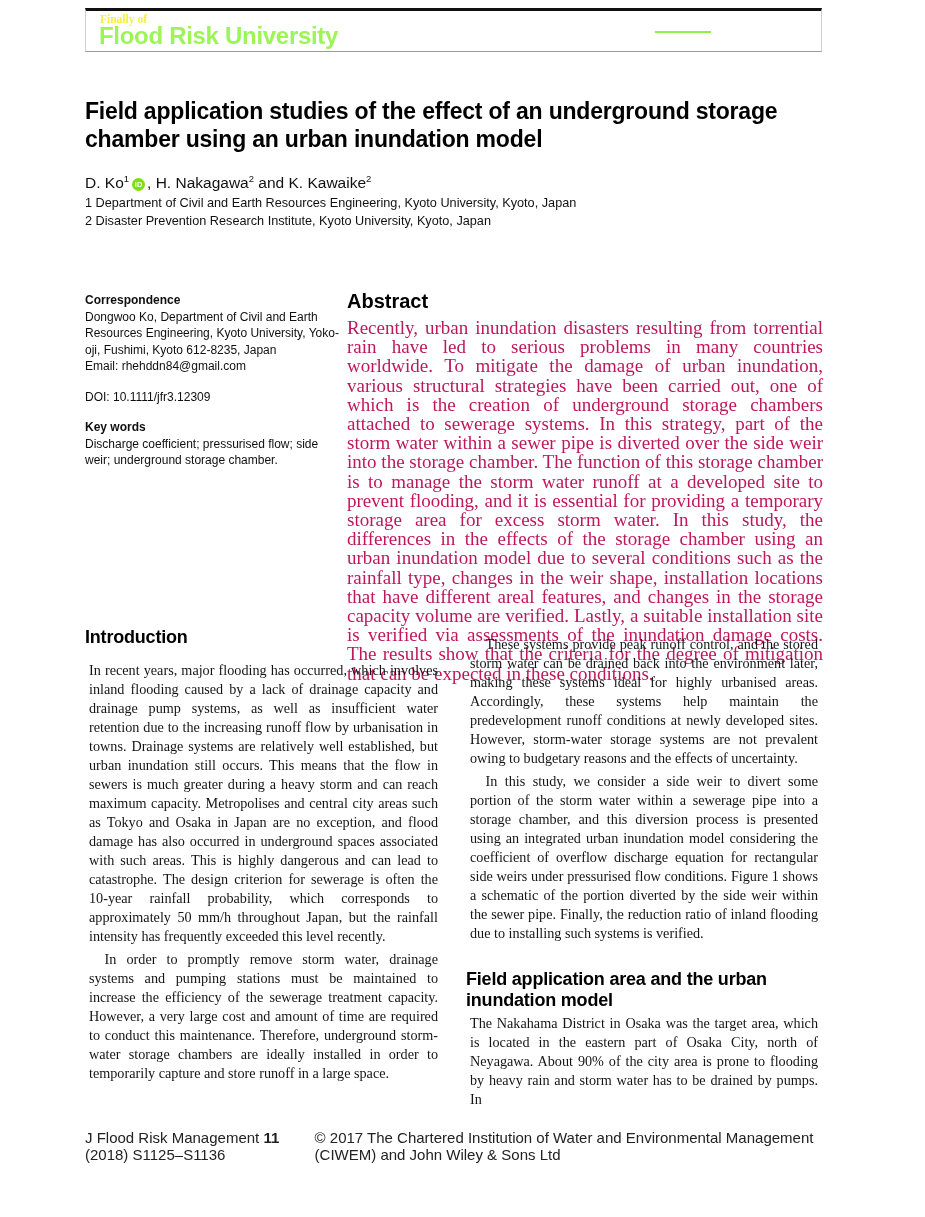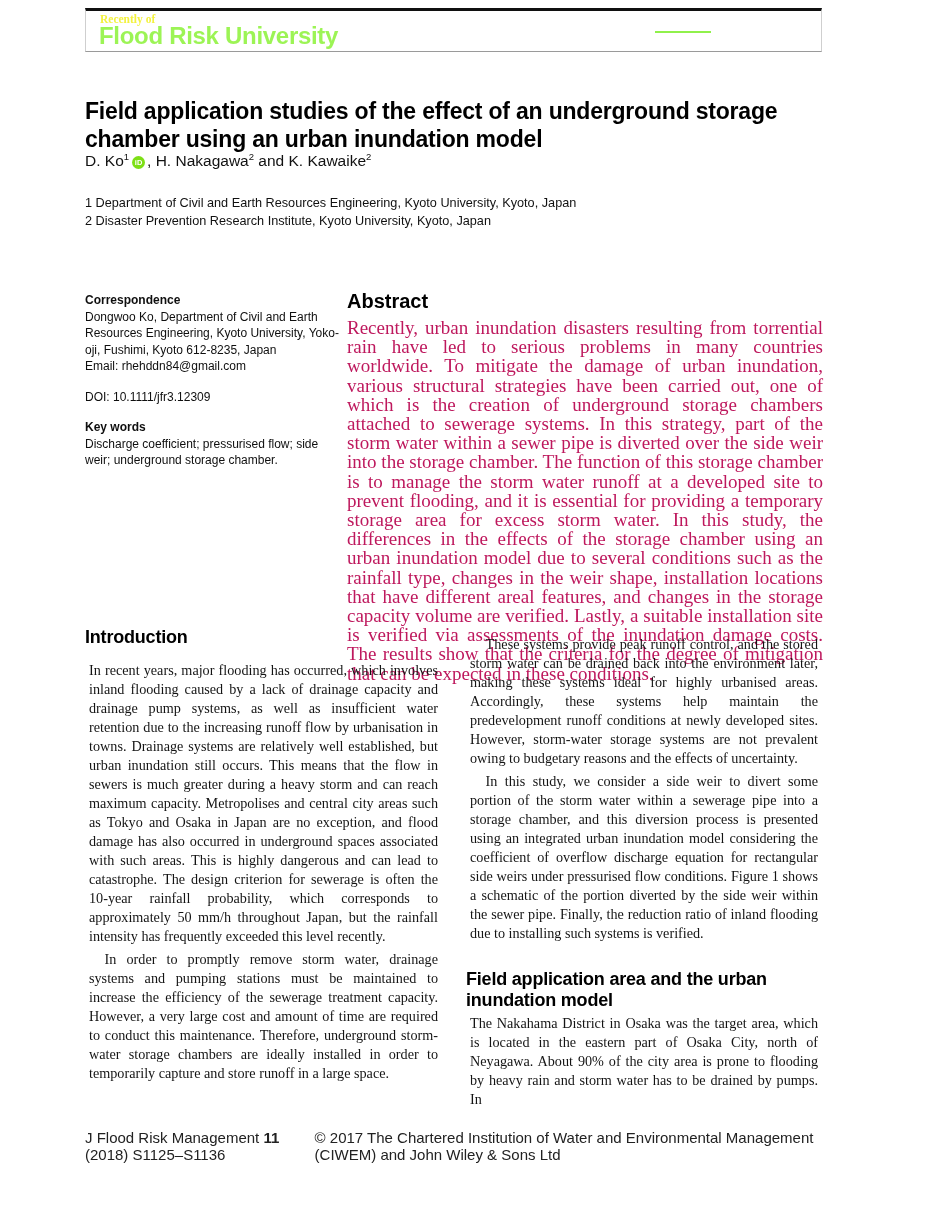--- a/index.html
+++ b/index.html
@@ -59,21 +59,21 @@
     font-size:18px; font-weight:bold; color:#0d0d0d;
     letter-spacing:-0.5px; transform:scaleX(0.95);
   }
 
   
   .article-title {
     left:85px; top:97px; width:737px;
     font-size:23px; line-height:28px; font-weight:bold;
     letter-spacing:-0.2px; color:#000;
   }
-  .author-line { left:85px; top:152px; width:737px; font-size:15.5px; color:#111; }
+  .author-line { left:85px; top:174px; width:737px; font-size:15.5px; color:#111; }
   .author-line sup { font-size:9.5px; vertical-align:super; line-height:0; }
   .orcid-icon {
     display:inline-block; width:13px; height:13px; border-radius:50%;
     background:#7ddf16; color:#fff; font-size:7.5px; font-weight:bold;
     text-align:center; line-height:13px; margin:0 2px 0 3px;
     position:relative; top:-1px;
   }
   .affiliations { left:85px; top:194px; width:737px; font-size:12.7px; line-height:18px; color:#111; }
 
   
@@ -110,21 +110,21 @@
     display:flex; justify-content:space-between;
     font-size:15px; color:#222;
   }
 </style>
 </head>
 <body>
 
 <div>
 
   <div class="abs journal-header">
-    <div class="journal-prefix">Recently of</div>
+    <div class="journal-prefix">Finally of</div>
     <div class="journal-title">Flood Risk University</div>
     <div class="logo-accent-line"></div>
   </div>
 
   <h1 class="abs article-title">Field application studies of the effect of an underground storage chamber using an urban inundation model</h1>
 
   <div class="abs author-line">
     <span>D. Ko</span><sup>1</sup><span class="orcid-icon">iD</span><span>, H. Nakagawa</span><sup>2</sup><span> and K. Kawaike</span><sup>2</sup>
   </div>
 

